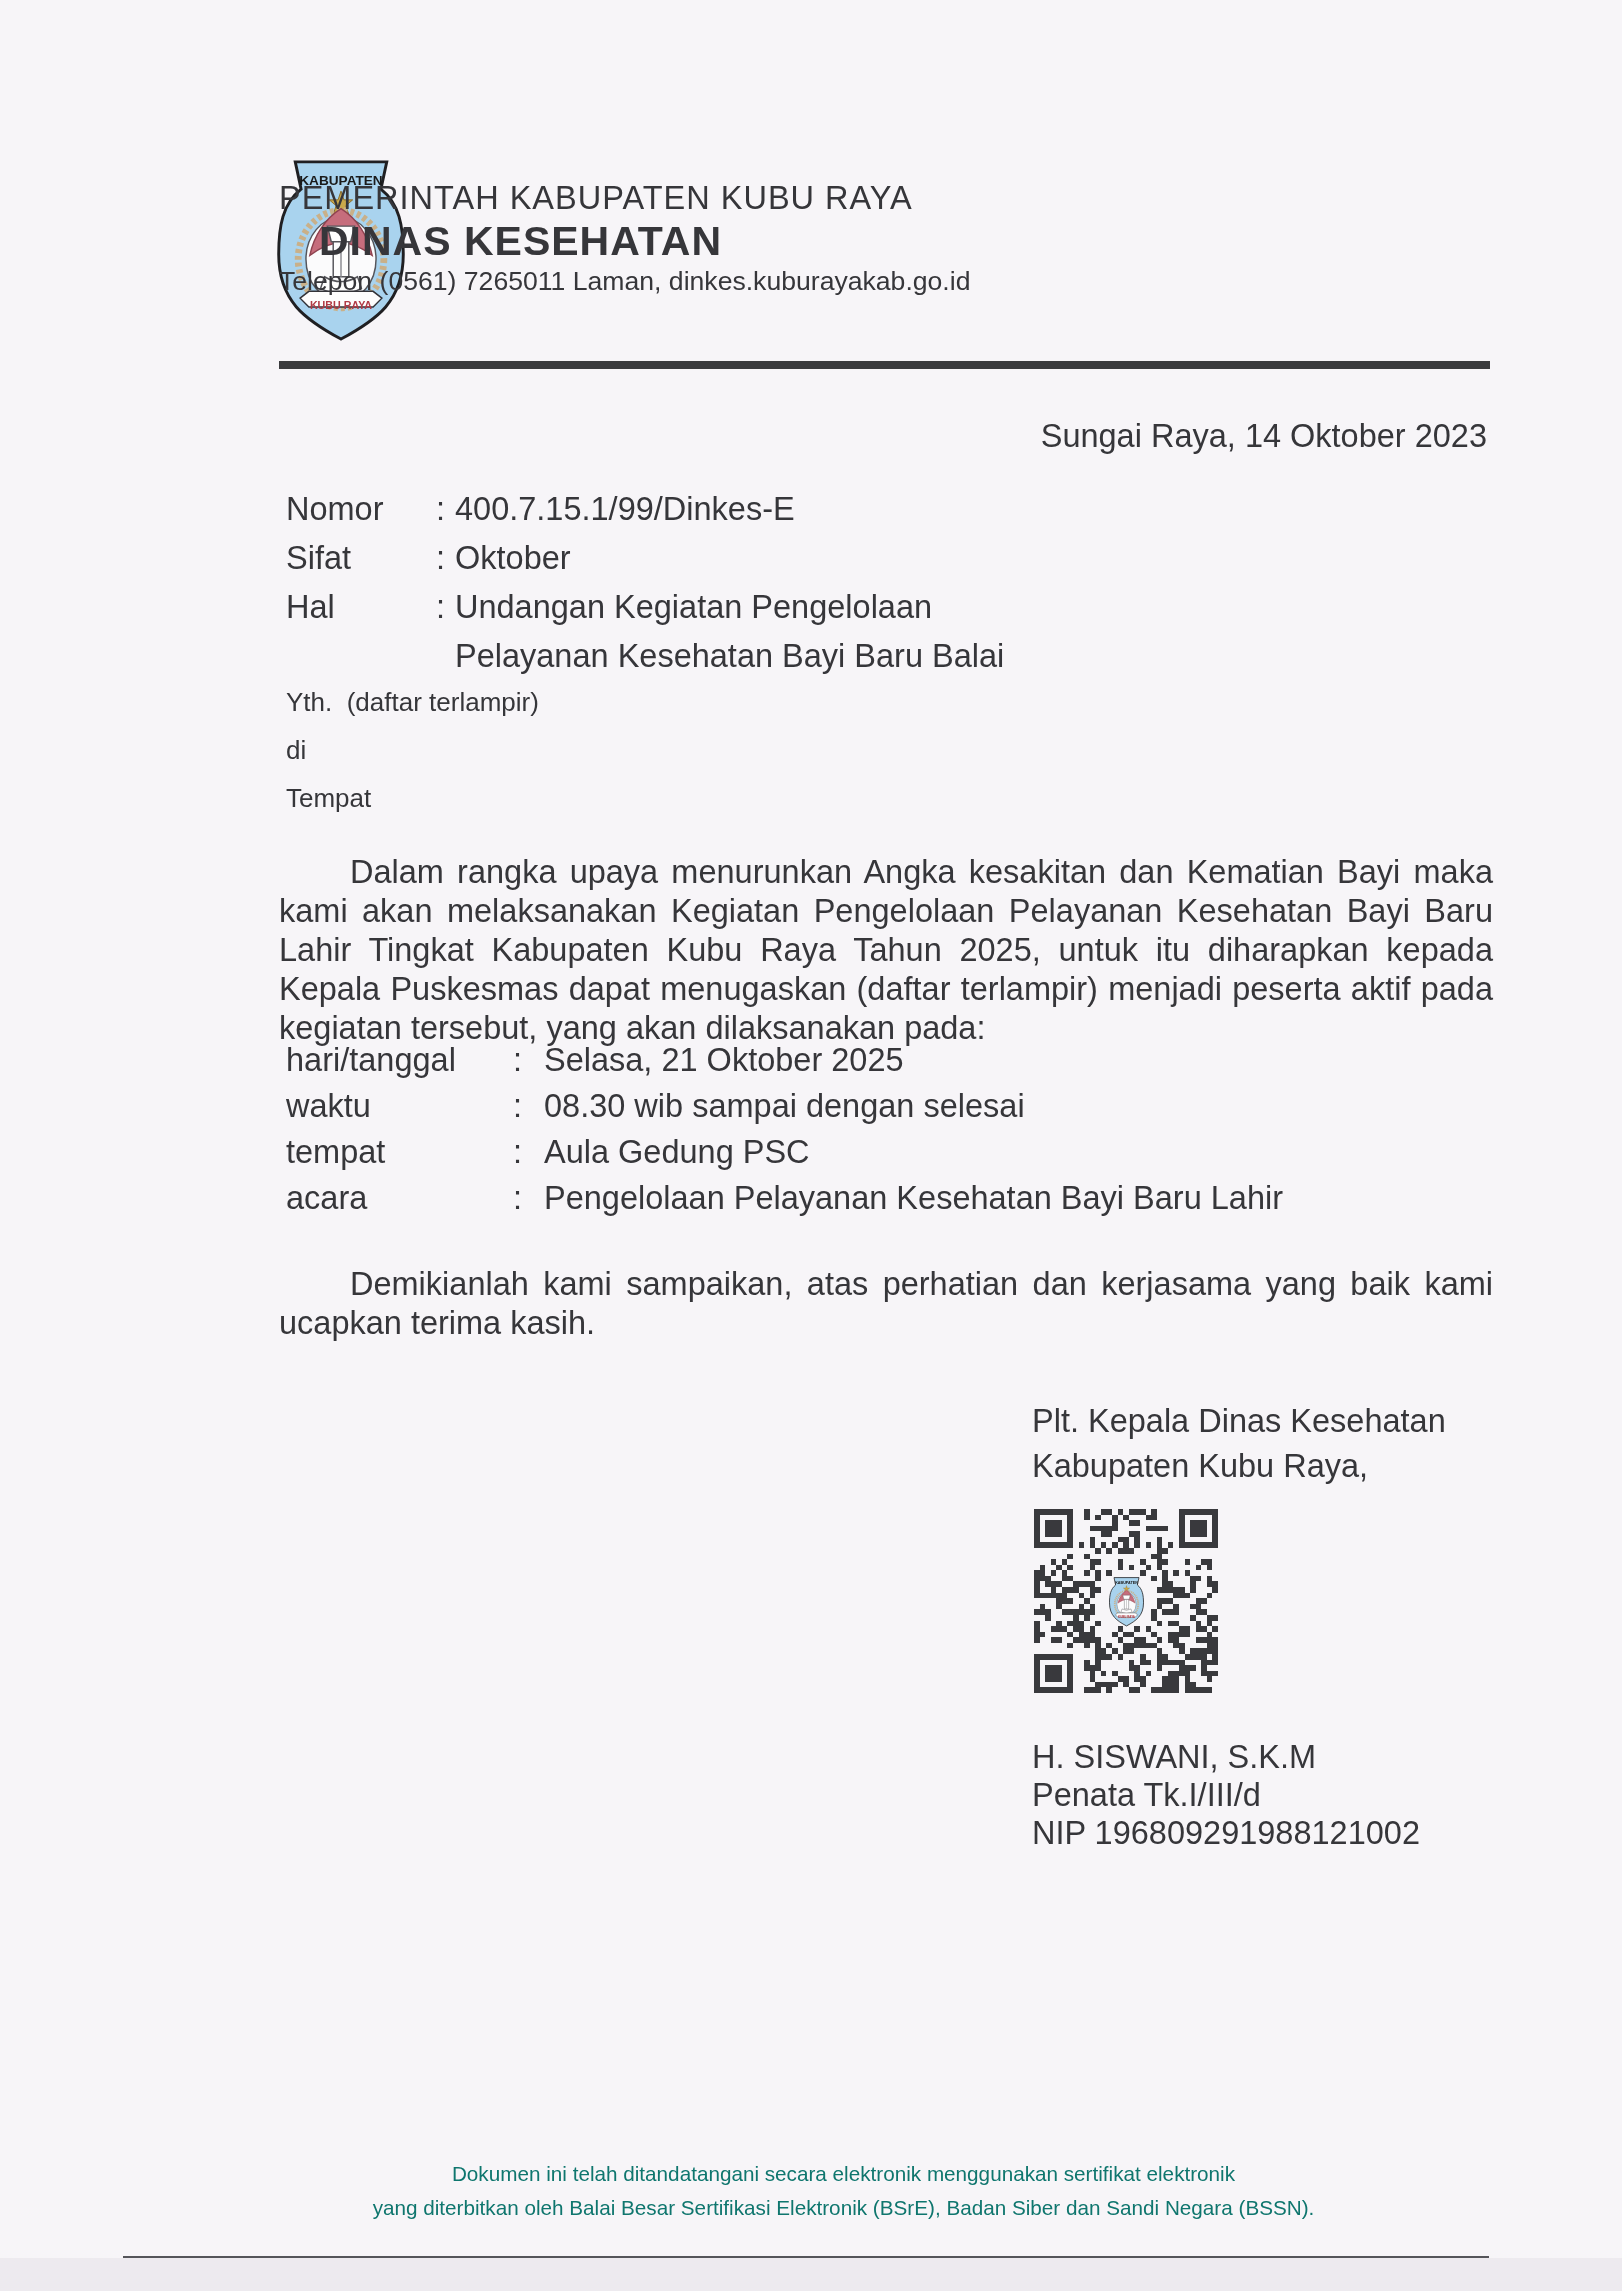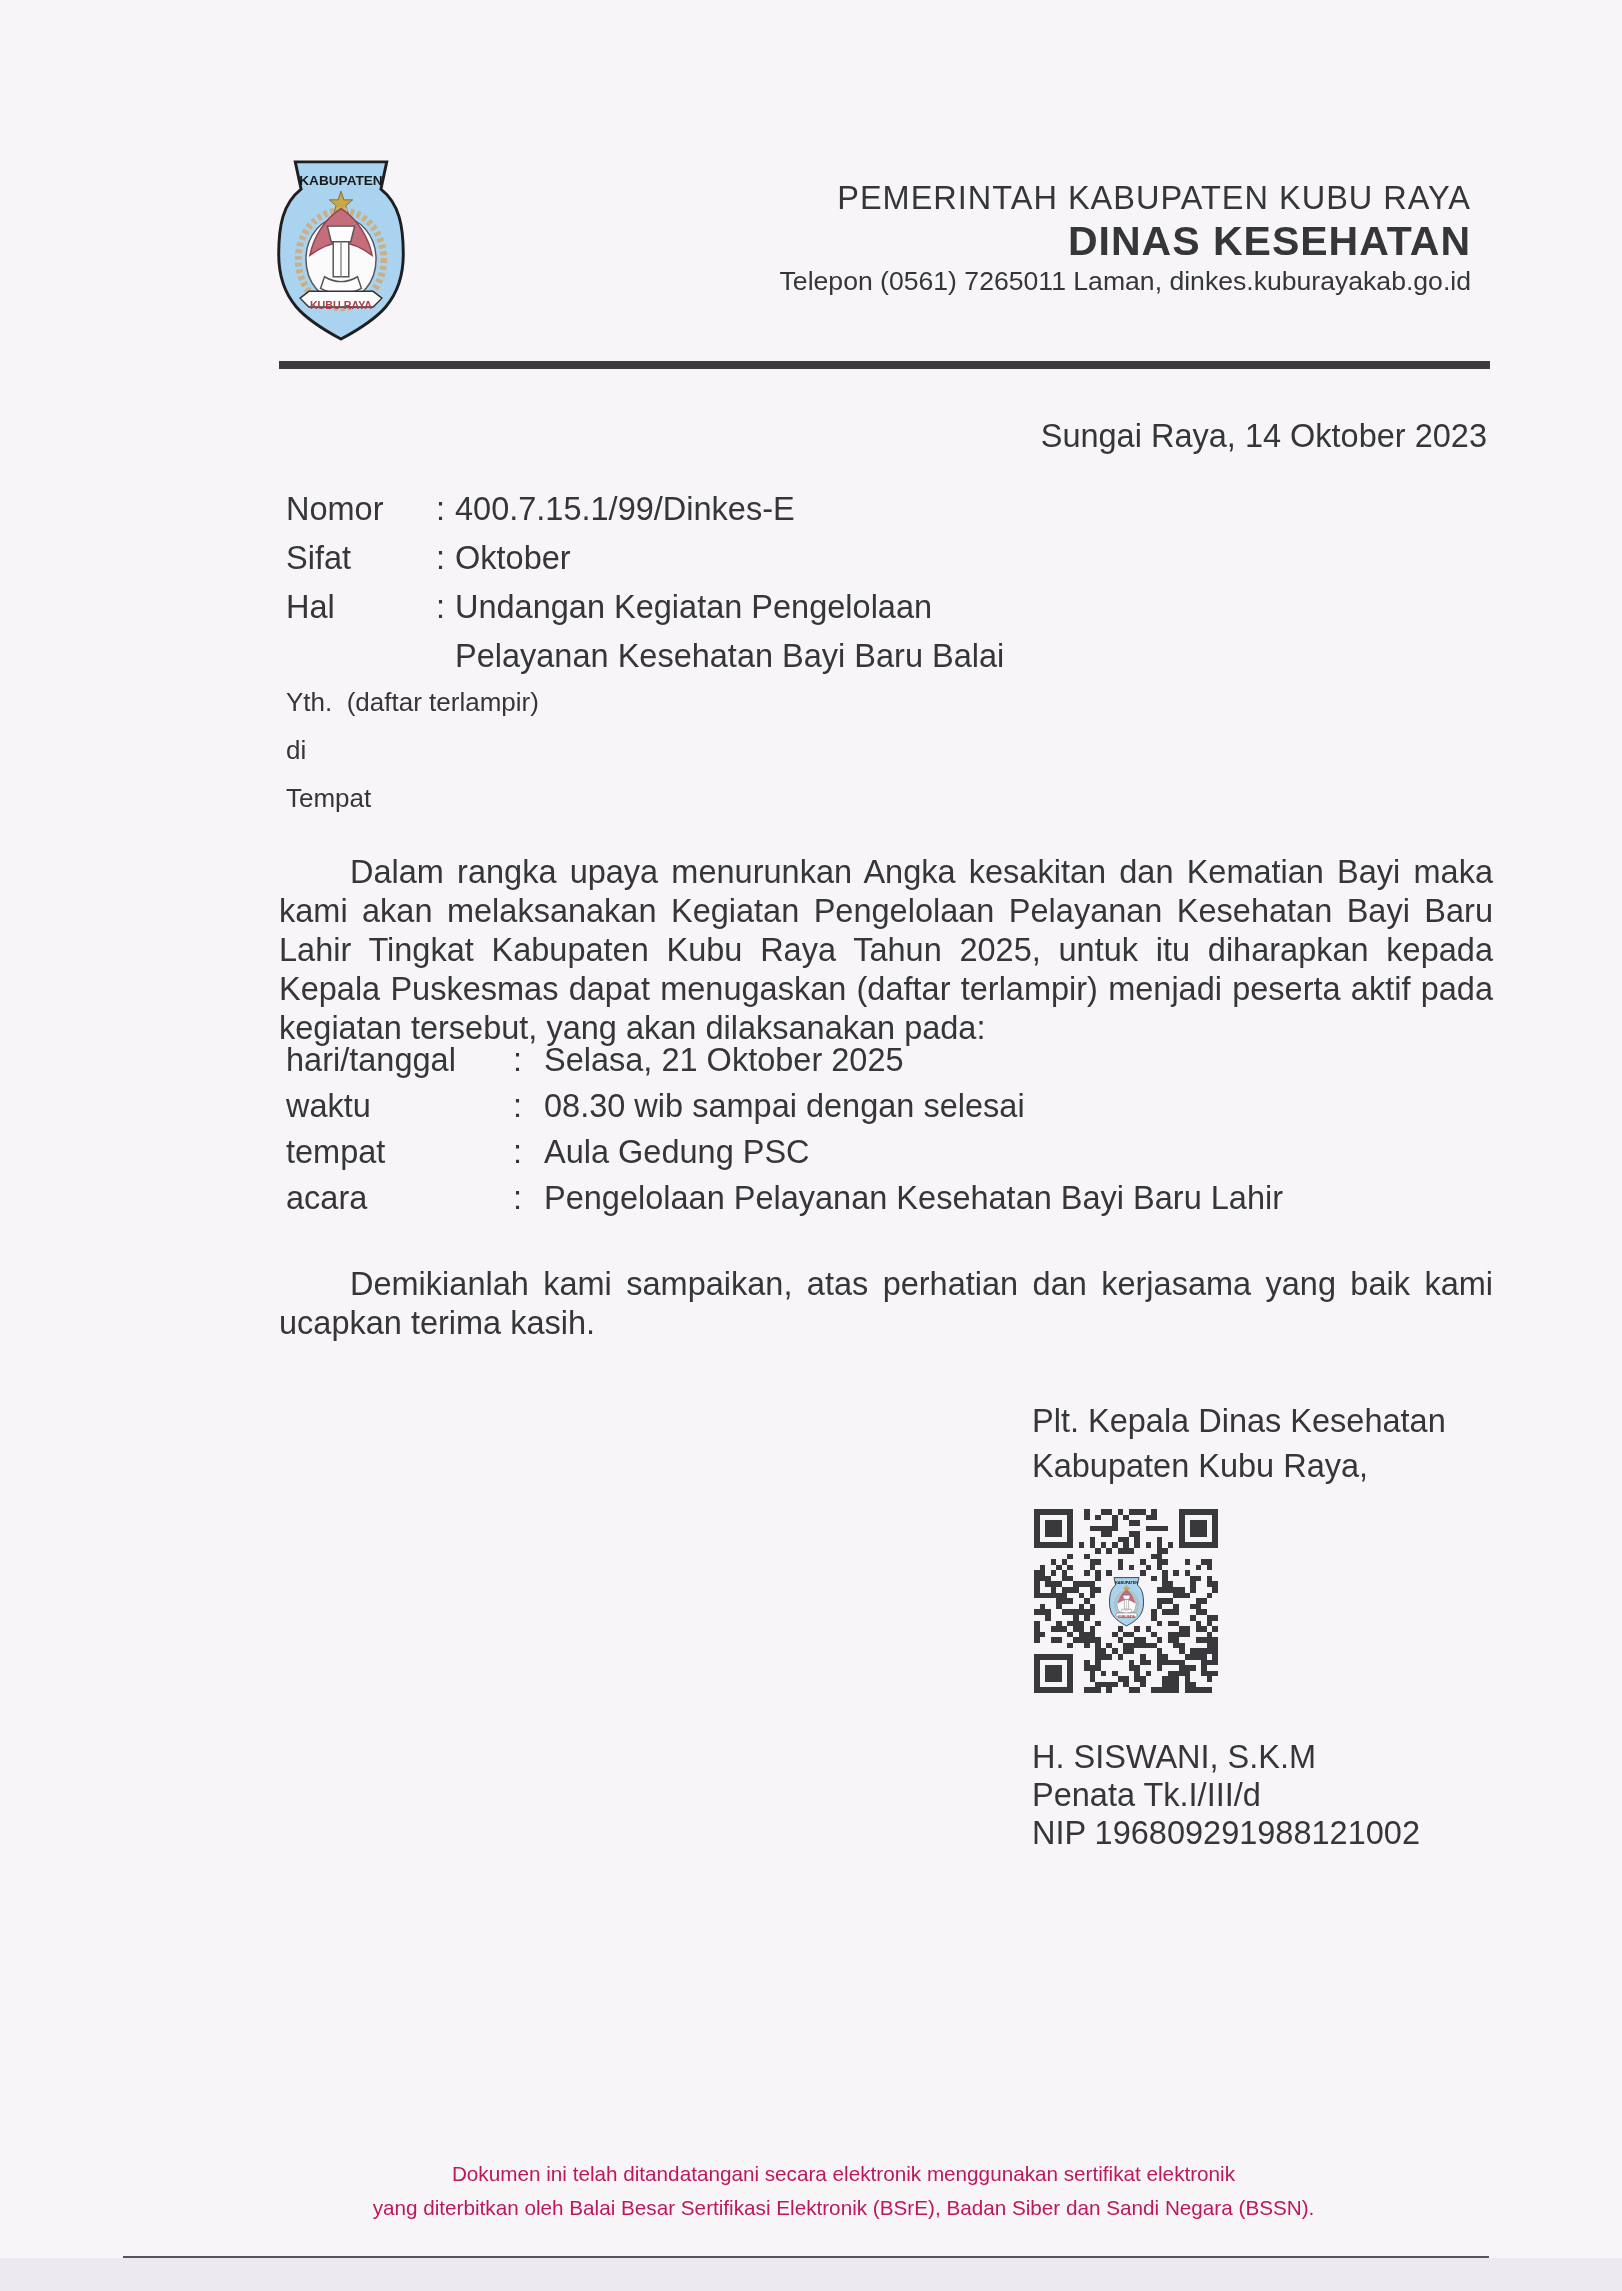--- a/index.html
+++ b/index.html
@@ -3,21 +3,21 @@
 <meta charset="utf-8">
 <style>
   html,body{margin:0;padding:0;background:#cfccd2;}
   .page{
     position:relative;width:1622px;height:2291px;background:#f7f5f8;
     font-family:"Liberation Sans","DejaVu Sans",sans-serif;color:#36363a;
     overflow:hidden;
   }
   
   .emblem-main{position:absolute;left:268px;top:156px;width:146px;height:187px;}
-  .letterhead-text{position:absolute;left:279px;top:179px;width:1192px;text-align:right;}
+  .letterhead-text{position:absolute;left:279px;top:179px;width:1192px;text-align:left;}
   .lh-government{font-size:32.5px;line-height:39px;letter-spacing:1px;}
   .lh-agency{font-size:41px;line-height:47px;font-weight:bold;letter-spacing:1px;margin-left:40px;}
   .lh-address,.lh-contact{font-size:26.6px;line-height:32.5px;}
   .header-rule{position:absolute;left:279px;top:361px;width:1211px;height:7.9px;background:#3b3b3e;}
   
   .dateline{position:absolute;top:418px;right:135px;font-size:32.5px;}
   
   .meta{position:absolute;left:286px;top:491px;font-size:32.5px;}
   .meta-row{position:relative;height:49px;white-space:nowrap;}
   .meta-label{position:absolute;left:0;}
@@ -40,21 +40,21 @@
   .detail-value{position:absolute;left:258px;}
   
   .signature{position:absolute;left:1032px;top:1399px;font-size:32.5px;}
   .sig-title{line-height:45px;}
   .qr-wrap{position:absolute;left:2px;top:110px;width:184px;height:184px;}
   .qr-wrap svg.qr{width:184px;height:184px;display:block;}
   .qr-emblem{position:absolute;left:70px;top:67px;width:45px;height:51px;}
   .sig-name-block{position:absolute;left:0;top:339px;line-height:38px;white-space:nowrap;}
   
   .footer{position:absolute;left:279px;top:2157px;width:1129px;text-align:center;
-          font-size:20.7px;line-height:34px;color:#be185d;}
+          font-size:20.7px;line-height:34px;color:#0f766e;}
   .footer-rule{position:absolute;left:123px;top:2256px;width:1366px;height:2px;background:#55555a;}
   .scan-bottom-band{position:absolute;left:0;top:2258px;width:1622px;height:33px;background:#edeaef;}
 </style>
 </head>
 <body>
 
 <svg width="0" height="0" style="position:absolute">
   <defs>
     <symbol id="emblem" viewBox="0 0 150 192">
       <path d="M28 6 H122 L116 34 C135 49 139 72 139 101 C139 149 112 168 75 188 C38 168 11 149 11 101 C11 72 15 49 34 34 Z" fill="#a9d3ee" stroke="#1f1f22" stroke-width="3"></path>

